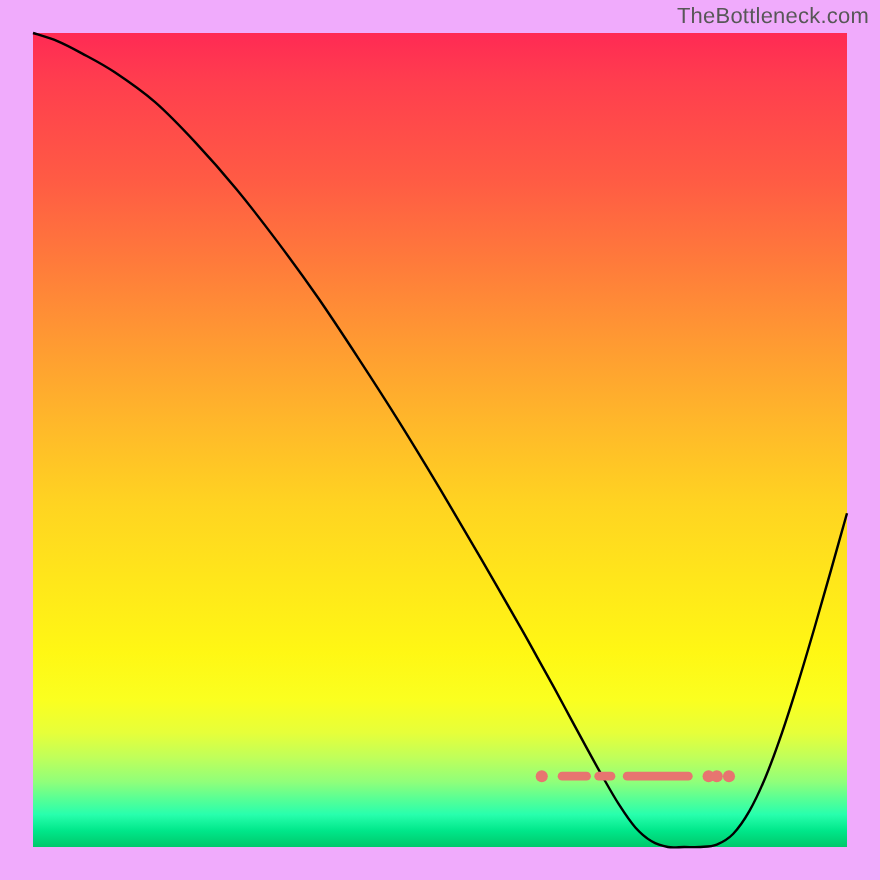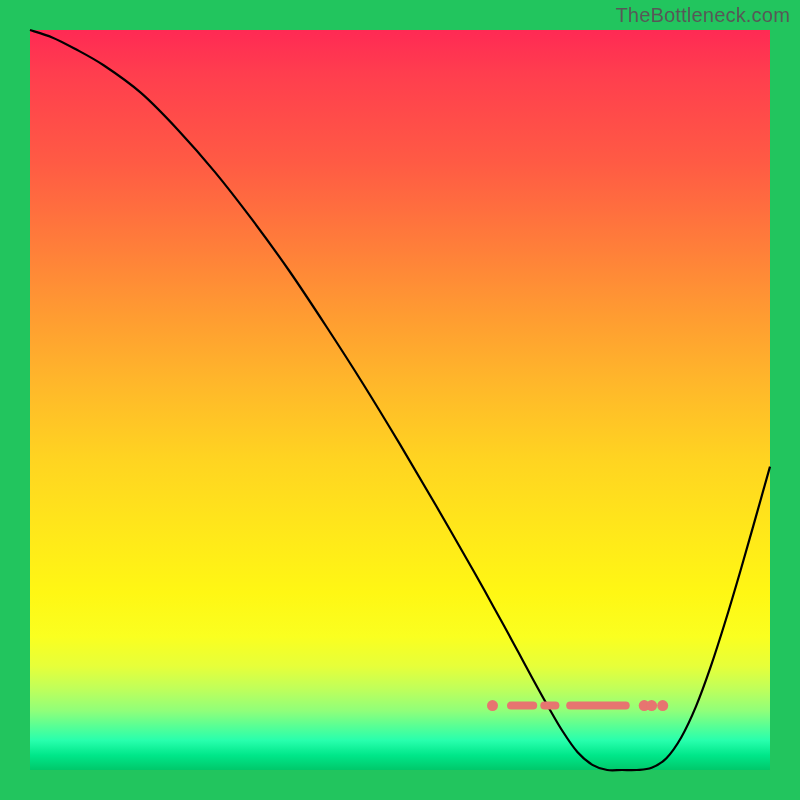--- a/index.html
+++ b/index.html
@@ -1,17 +1,17 @@
 <!DOCTYPE html>
 <html><head>
 <meta charset="utf-8">
 <style>
   * { margin: 0; padding: 0; box-sizing: border-box; }
   html, body { width: 800px; height: 800px; background: #000; font-family: Arial, sans-serif; }
-  .container { position: relative; width: 800px; height: 800px; background: #22c55e; }
+  .container { position: relative; width: 800px; height: 800px; background: #f0abfc; }
   .watermark { position: absolute; top: 4px; right: 10px; font-size: 20px; color: #575757; font-weight: 400; letter-spacing: 0.2px; }
   .plot-area {
     position: absolute;
     left: 30px;
     top: 30px;
     width: 740px;
     height: 740px;
     background: linear-gradient(to bottom,
       #ff2a54 0%,
       #ff3e4e 6%,

